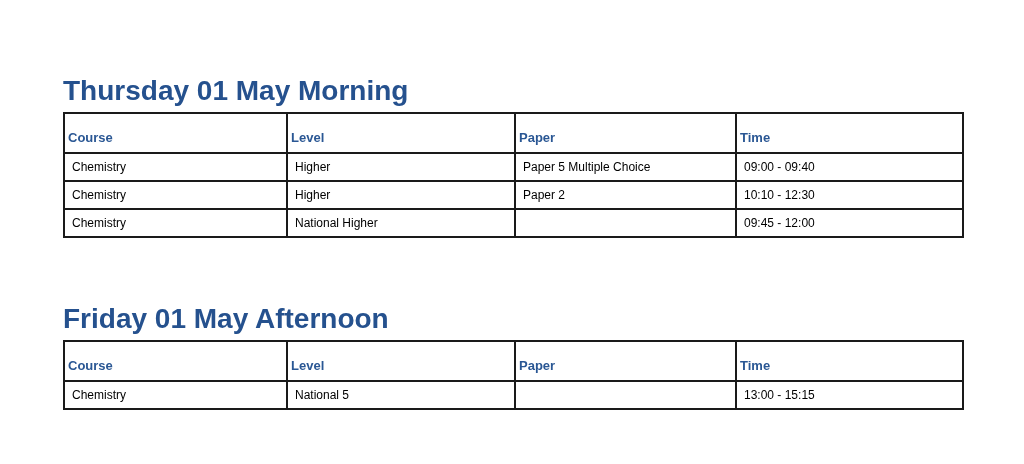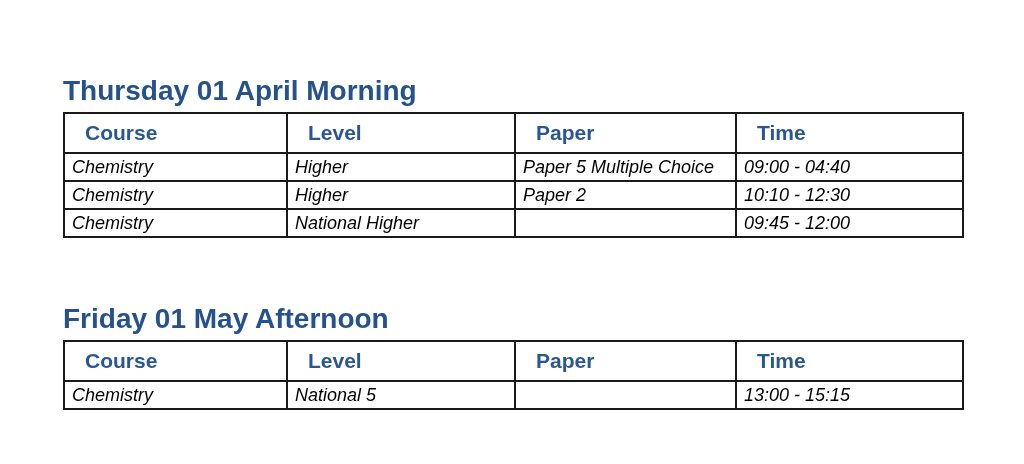--- a/index.html
+++ b/index.html
@@ -37,46 +37,45 @@
   }
   .exam-table th,
   .exam-table td {
     border: 2px solid #1a1a1a;
     text-align: left;
     overflow: hidden;
     white-space: nowrap;
   }
   .exam-table th {
     height: 31px;
-    padding: 0 2px 7px 20px;
+    padding: 0 2px 7px 3px;
     vertical-align: bottom;
     color: #2a5794;
-    font-size: 21px;
+    font-size: 13px;
     font-weight: bold;
   }
   .exam-table td {
     height: 26px;
     padding: 0 2px 0 7px;
     vertical-align: middle;
     color: #000000;
-    font-size: 18px;
+    font-size: 12px;
     font-weight: normal;
-    font-style: italic;
   }
   col.c-course { width: 223px; }
   col.c-level  { width: 228px; }
   col.c-paper  { width: 221px; }
   col.c-time   { width: 227px; }
 </style>
 </head>
 <body>
 
 <div class="content">
 
-  <h1 class="section-heading first">Thursday 01 April Morning</h1>
+  <h1 class="section-heading first">Thursday 01 May Morning</h1>
 
   <table class="exam-table">
     <colgroup>
       <col class="c-course">
         <col class="c-level">
         <col class="c-paper">
         <col class="c-time">
     </colgroup>
     <thead>
       <tr>
@@ -84,21 +83,21 @@
         <th>Level</th>
         <th>Paper</th>
         <th>Time</th>
       </tr>
     </thead>
     <tbody>
       <tr>
         <td>Chemistry</td>
         <td>Higher</td>
         <td>Paper 5 Multiple Choice</td>
-        <td>09:00 - 04:40</td>
+        <td>09:00 - 09:40</td>
       </tr>
       <tr>
         <td>Chemistry</td>
         <td>Higher</td>
         <td>Paper 2</td>
         <td>10:10 - 12:30</td>
       </tr>
       <tr>
         <td>Chemistry</td>
         <td>National Higher</td>

